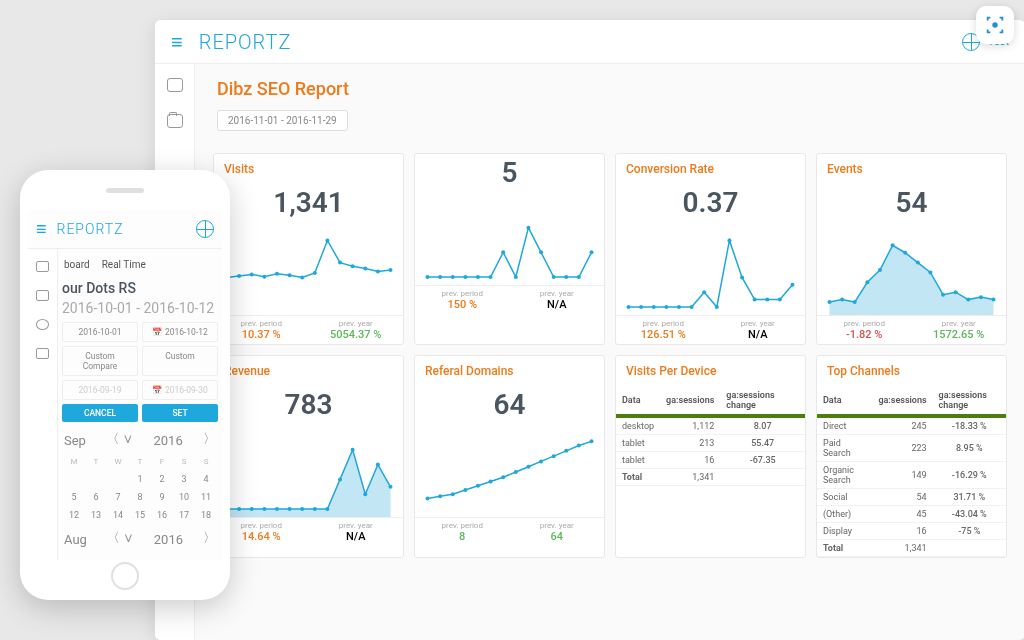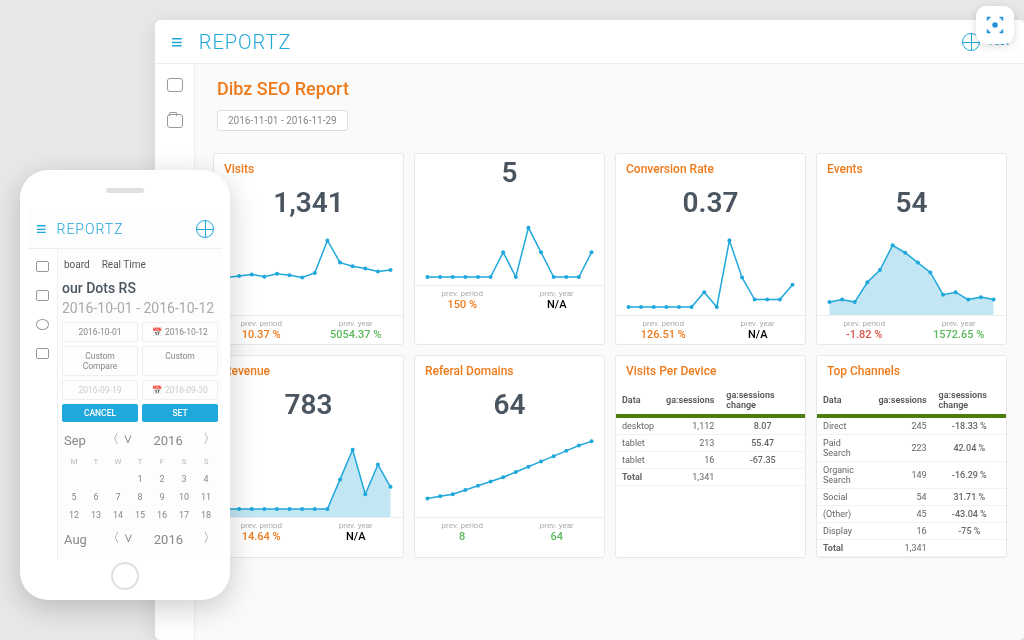--- a/index.html
+++ b/index.html
@@ -329,21 +329,21 @@
                   <th>ga:sessions change</th>
                 </tr>
                 <tr>
                   <td>Direct</td>
                   <td>245</td>
                   <td class="red">-18.33 %</td>
                 </tr>
                 <tr>
                   <td>Paid Search</td>
                   <td>223</td>
-                  <td class="green">42.04 %</td>
+                  <td class="green">8.95 %</td>
                 </tr>
                 <tr>
                   <td>Organic Search</td>
                   <td>149</td>
                   <td class="red">-16.29 %</td>
                 </tr>
                 <tr>
                   <td>Social</td>
                   <td>54</td>
                   <td class="green">31.71 %</td>

